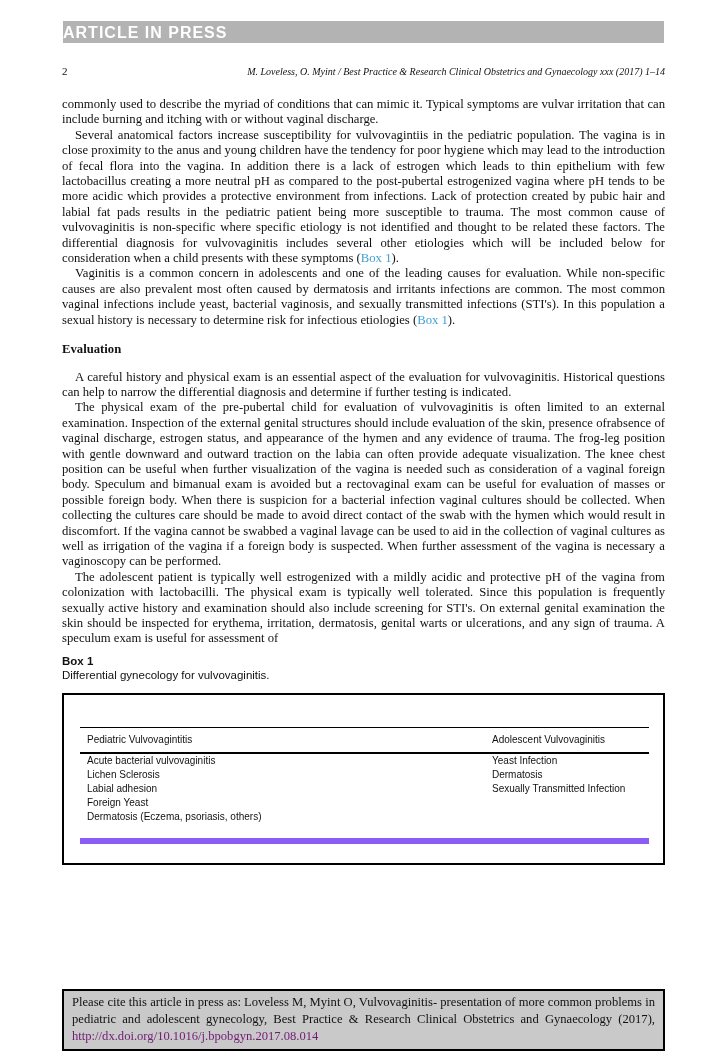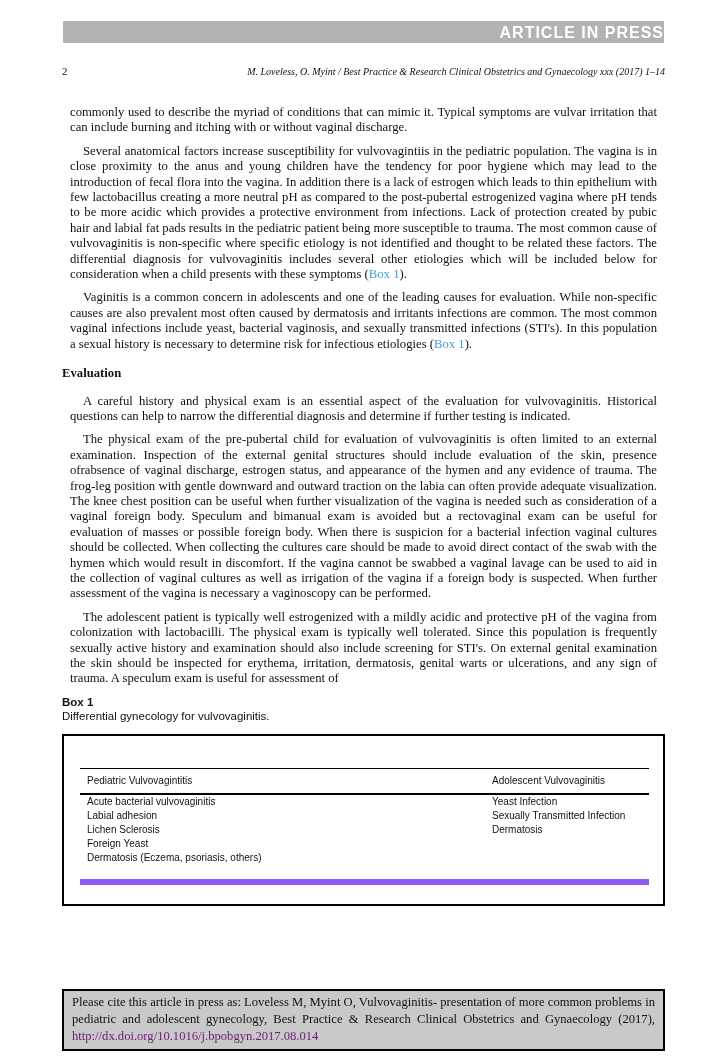--- a/index.html
+++ b/index.html
@@ -3,34 +3,34 @@
 <meta charset="utf-8">
 <style>
   html,body{margin:0;padding:0;}
   body{
     width:727px;height:1058px;background:#ffffff;position:relative;
     color:#111;font-family:"Liberation Serif","DejaVu Serif",serif;
     overflow:hidden;
   }
   .banner{
     position:absolute;left:63px;top:21px;width:601px;height:22px;
-    background:#b3b3b3;color:#fff;text-align:right;line-height:23px;
+    background:#b3b3b3;color:#fff;text-align:left;line-height:23px;
     font-family:"Liberation Sans","DejaVu Sans",sans-serif;
     font-weight:bold;font-size:16px;letter-spacing:1px;
   }
   .running-head{position:absolute;left:62px;top:64px;width:603px;height:16px;}
   .page-num{position:absolute;left:0;top:1px;font-size:11px;}
   .running-title{
     text-align:right;font-style:italic;font-size:10px;line-height:16px;
   }
   .content{
     position:absolute;left:62px;top:97px;width:603px;
     font-size:12.7px;line-height:15.4px;text-align:justify;
   }
-  .content p{margin:8px;text-indent:13px;}
+  .content p{margin:0;text-indent:13px;}
   .content p.no-indent{text-indent:0;}
   a.boxref{color:#3e9fd4;text-decoration:none;cursor:pointer;}
   h2.section{
     font-size:12.7px;font-weight:bold;margin:14px 0 12px 0;text-align:left;
   }
   .box-caption{
     margin-top:7px;font-family:"Liberation Sans","DejaVu Sans",sans-serif;
     font-size:11.5px;line-height:14.5px;text-align:left;
   }
   .box-caption .box-label{font-weight:bold;display:block;}
@@ -99,26 +99,26 @@
           <th>Pediatric Vulvovagintitis</th>
           <th>Adolescent Vulvovaginitis</th>
         </tr>
       </thead>
       <tbody>
         <tr>
           <td>Acute bacterial vulvovaginitis</td>
           <td>Yeast Infection</td>
         </tr>
         <tr>
+          <td>Lichen Sclerosis</td>
+          <td>Dermatosis</td>
+        </tr>
+        <tr>
           <td>Labial adhesion</td>
           <td>Sexually Transmitted Infection</td>
-        </tr>
-        <tr>
-          <td>Lichen Sclerosis</td>
-          <td>Dermatosis</td>
         </tr>
         <tr>
           <td>Foreign Yeast</td>
           <td></td>
         </tr>
         <tr class="last">
           <td>Dermatosis (Eczema, psoriasis, others)</td>
           <td></td>
         </tr>
       </tbody>

